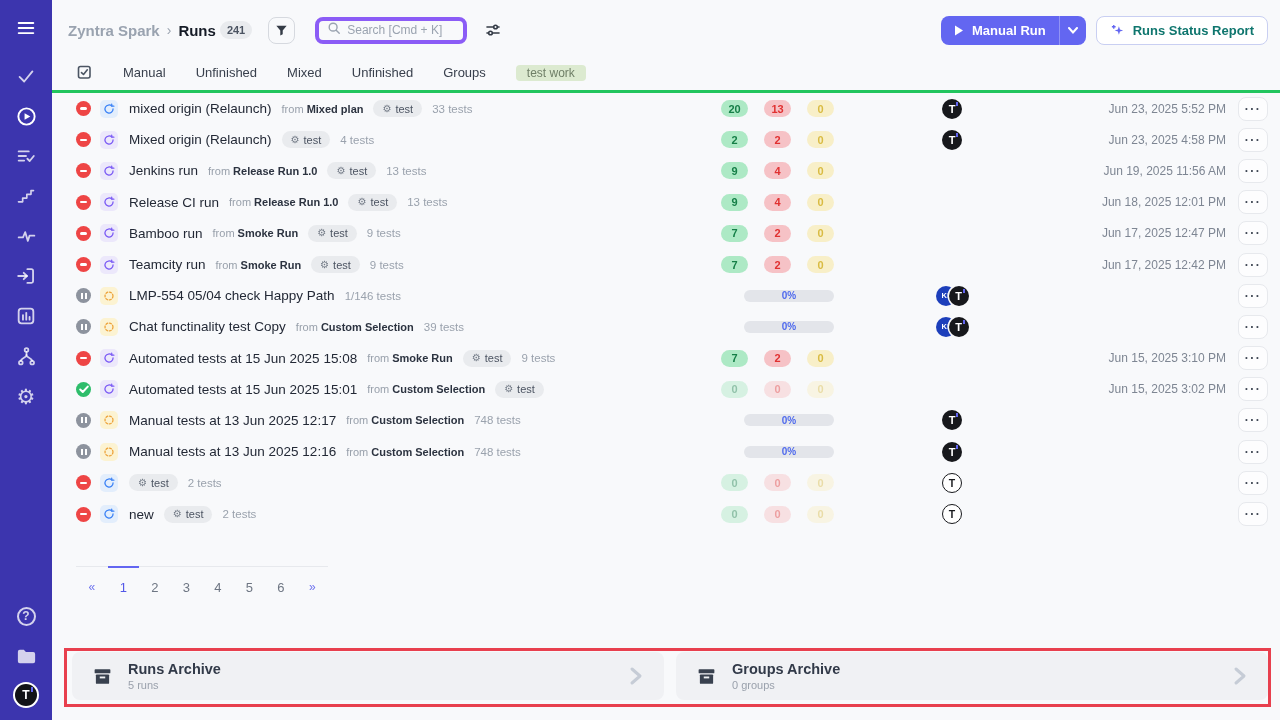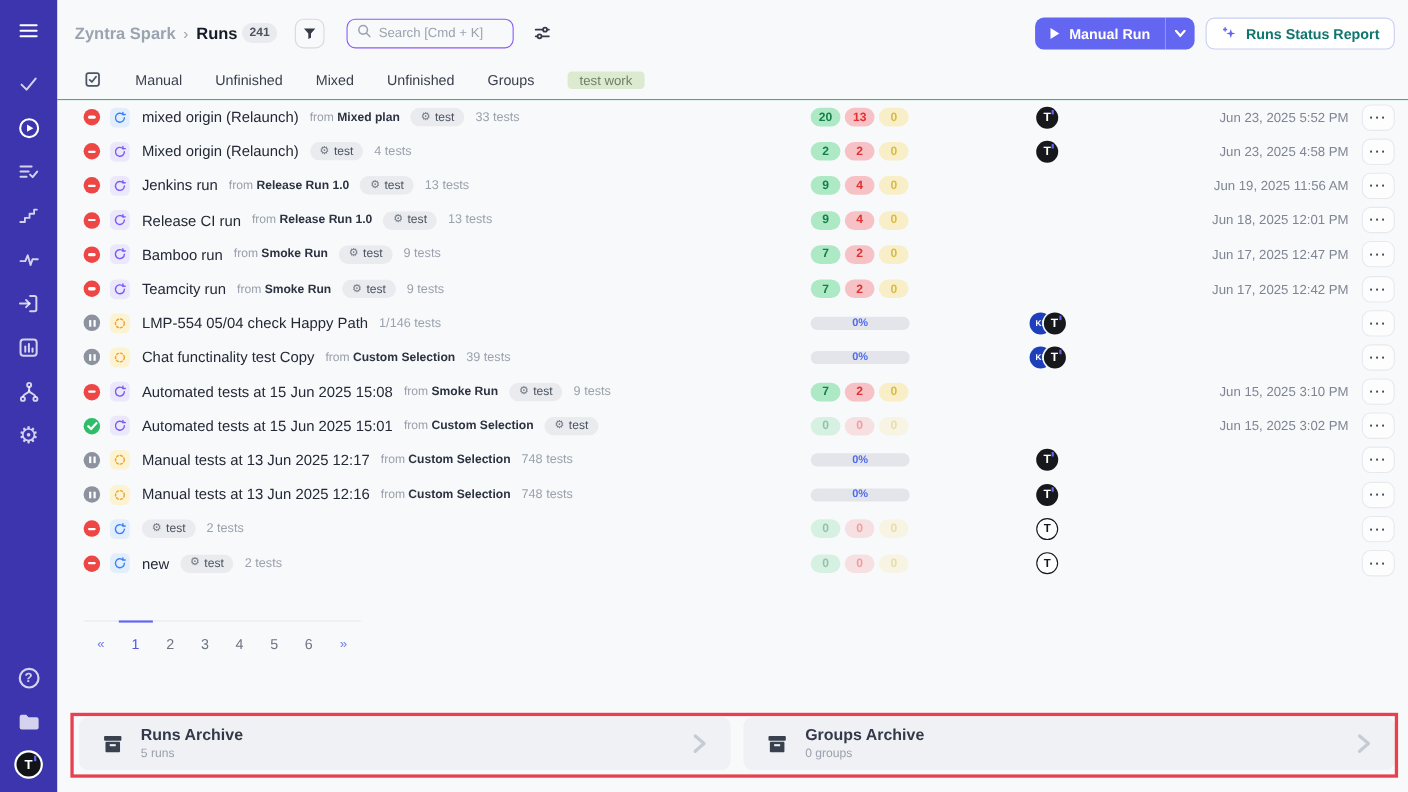--- a/index.html
+++ b/index.html
@@ -30,21 +30,21 @@
   .header { display:flex; align-items:center; padding:16px 12px 8px 16px; height:52px; }
   .crumb-project { font-size:15px; font-weight:700; color:#9aa3b0; cursor:pointer; }
   .crumb-sep { font-size:14px; color:#9aa3b0; margin:0 7px; }
   .crumb-section { font-size:15px; font-weight:700; color:#151b26; }
   .count-badge { background:#e9ebee; border-radius:9px; font-size:11px; font-weight:700; color:#4c5462;
                  padding:3px 7px; margin-left:4px; }
   .icon-btn { width:27px; height:27px; border:1px solid #d6d9df; border-radius:8px; background:transparent;
               display:flex; align-items:center; justify-content:center; color:#343b46; cursor:pointer; }
   .icon-btn svg, .plain-icon svg { stroke:currentColor; fill:none; stroke-width:1.6; stroke-linecap:round; stroke-linejoin:round; }
   .filter-btn { margin-left:16px; }
-  .search-box { width:152px; height:27px; border:1px solid #8b5cf6; border-radius:8px; margin-left:20px;
+  .search-box { width:152px; height:27px; border:4px solid #8b5cf6; border-radius:8px; margin-left:20px;
                 display:flex; align-items:center; padding:0 8px; gap:6px; color:#9aa3b0; background:transparent; }
   .search-box input { border:none; outline:none; background:transparent; font-size:12px; width:100%;
                       color:#3a4350; font-family:"Liberation Sans",sans-serif; }
   .search-box input::placeholder { color:#9aa3b0; }
   .sliders-btn { margin-left:12px; border:none; color:#343b46; }
   .header-right { margin-left:auto; display:flex; gap:10px; }
   .btn-primary { height:29px; background:#6366f1; border:none; border-radius:8px; color:#fff; display:flex;
                  align-items:center; cursor:pointer; padding:0; }
   .bp-main { display:flex; align-items:center; gap:8px; padding:0 13px; font-size:13px; font-weight:700; color:#fff; }
   .bp-caret { width:27px; height:100%; border-left:1px solid rgba(255,255,255,.3); display:flex;
@@ -55,21 +55,21 @@
   .sparkle { color:#6366f1; display:flex; }
 
   
   .tabs { display:flex; align-items:center; padding:12px 0 9px 24px; gap:30px; }
   .select-icon { color:#4b5563; display:flex; cursor:pointer; }
   .select-icon svg { stroke:currentColor; fill:none; stroke-width:1.6; stroke-linecap:round; stroke-linejoin:round; }
   .tab { font-size:13px; color:#39404d; cursor:pointer; }
   .env-badge { background:#dcead0; color:#6f7f67; font-size:12px; padding:1px 11px; border-radius:4px; margin-left:0; cursor:pointer; }
 
   
-  .runs-list { border-top:1px solid #22c55e; }
+  .runs-list { border-top:3px solid #22c55e; }
   .run-row { height:31.2px; display:flex; align-items:center; padding:0 12px 0 24px; }
   .status { width:15px; height:15px; border-radius:50%; flex:none; display:flex; align-items:center; justify-content:center; }
   .s-stopped { background:#ee4545; }
   .s-paused  { background:#8d939e; }
   .s-passed  { background:#2ebd6b; }
   .dash { width:7px; height:2.5px; background:#fff; border-radius:1.5px; }
   .pausei { width:6px; height:6px; border-left:2px solid #fff; border-right:2px solid #fff; }
   .status svg { stroke:#fff; fill:none; stroke-width:2.4; stroke-linecap:round; stroke-linejoin:round; }
   .rtype { width:18px; height:18px; border-radius:5px; margin-left:9px; flex:none; display:flex;
            align-items:center; justify-content:center; }
@@ -79,21 +79,21 @@
   .rtype svg { stroke:currentColor; fill:none; stroke-width:1.7; stroke-linecap:round; stroke-linejoin:round; }
   .name-group { margin-left:11px; width:608px; flex:none; display:flex; align-items:center; gap:10px;
                 white-space:nowrap; overflow:hidden; }
   .rname { font-size:13.5px; color:#232936; cursor:pointer; }
   .rfrom { font-size:11px; color:#98a0ab; }
   .rfrom b { color:#2c3340; font-weight:700; }
   .rbadge { background:#e9ebee; border-radius:10px; padding:2.5px 9px; font-size:11px; color:#4c5462;
             display:inline-flex; gap:4px; align-items:center; cursor:pointer; }
   .gear { color:#737b87; font-size:10px; line-height:1; }
   .rtests { font-size:11.5px; color:#9aa2ad; }
-  .mid { width:97px; flex:none; display:flex; gap:4px; align-items:center; }
+  .mid { width:97px; flex:none; display:flex; gap:16px; align-items:center;justify-content:flex-end; }
   .pill { min-width:27px; padding:2.5px 5px; border-radius:9px; font-size:11px; font-weight:700; text-align:center; }
   .pg { background:#ade9c5; color:#157f47; }
   .pf { background:#f6c2c6; color:#e03131; }
   .po { background:#f8efc8; color:#d9bb42; }
   .muted .pill { opacity:.45; }
   .progress { width:90px; height:12px; background:#e3e5ea; border-radius:6px; position:relative; }
   .progress span { position:absolute; inset:0; display:flex; align-items:center; justify-content:center;
                    font-size:10px; font-weight:700; color:#4f6aed; }
   .avatars { width:120px; margin-left:58px; flex:none; display:flex; justify-content:center; align-items:center; }
   .avatar { width:20px; height:20px; border-radius:50%; display:flex; align-items:center; justify-content:center;

